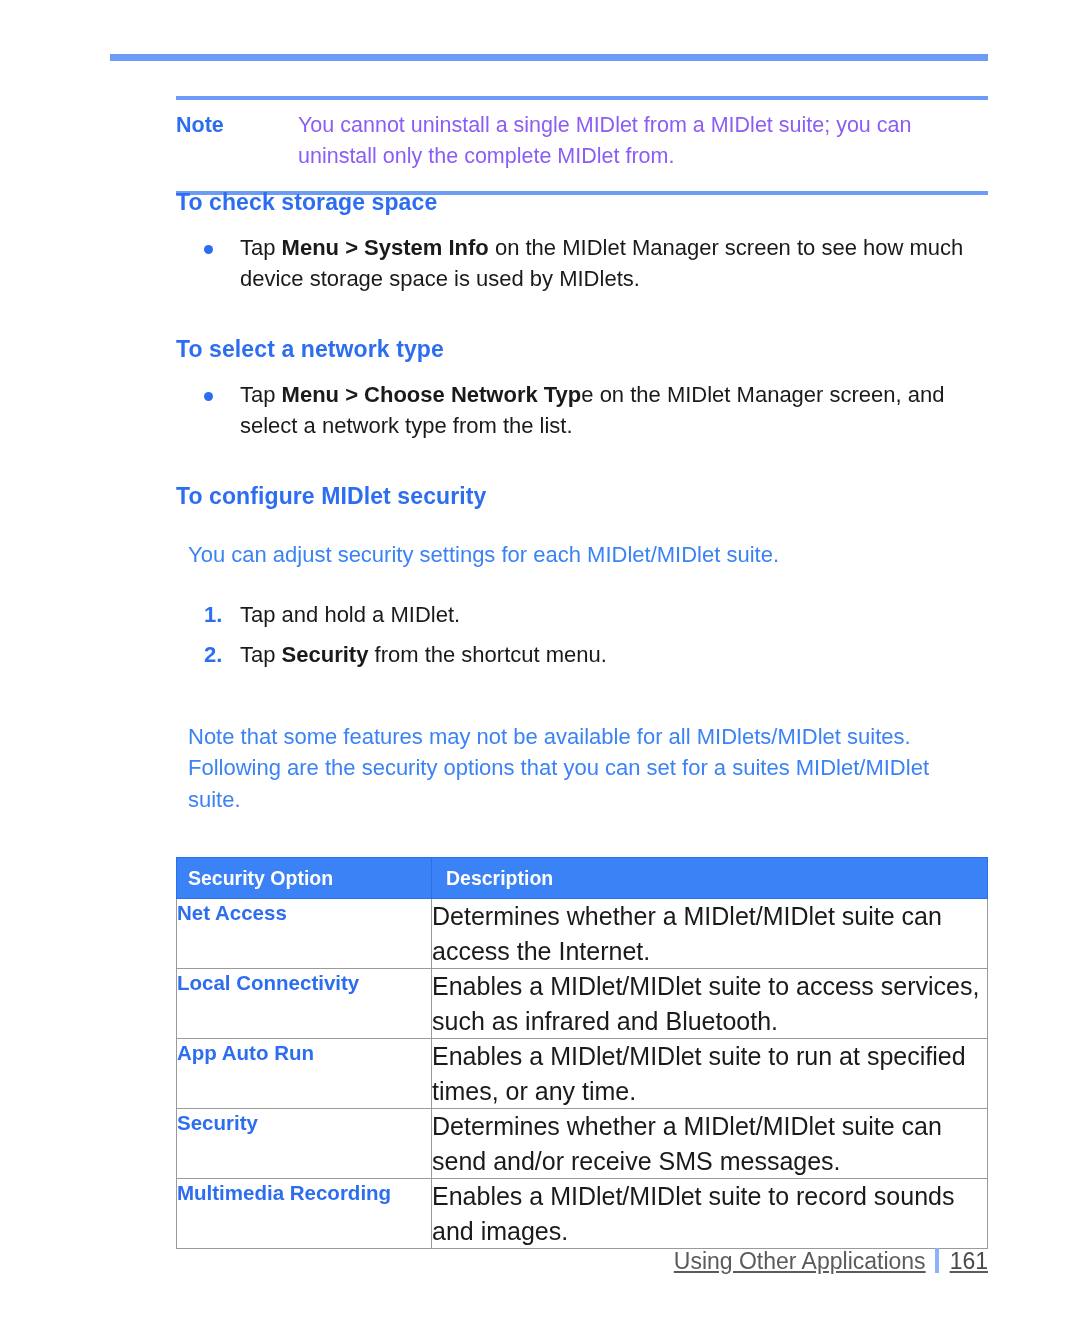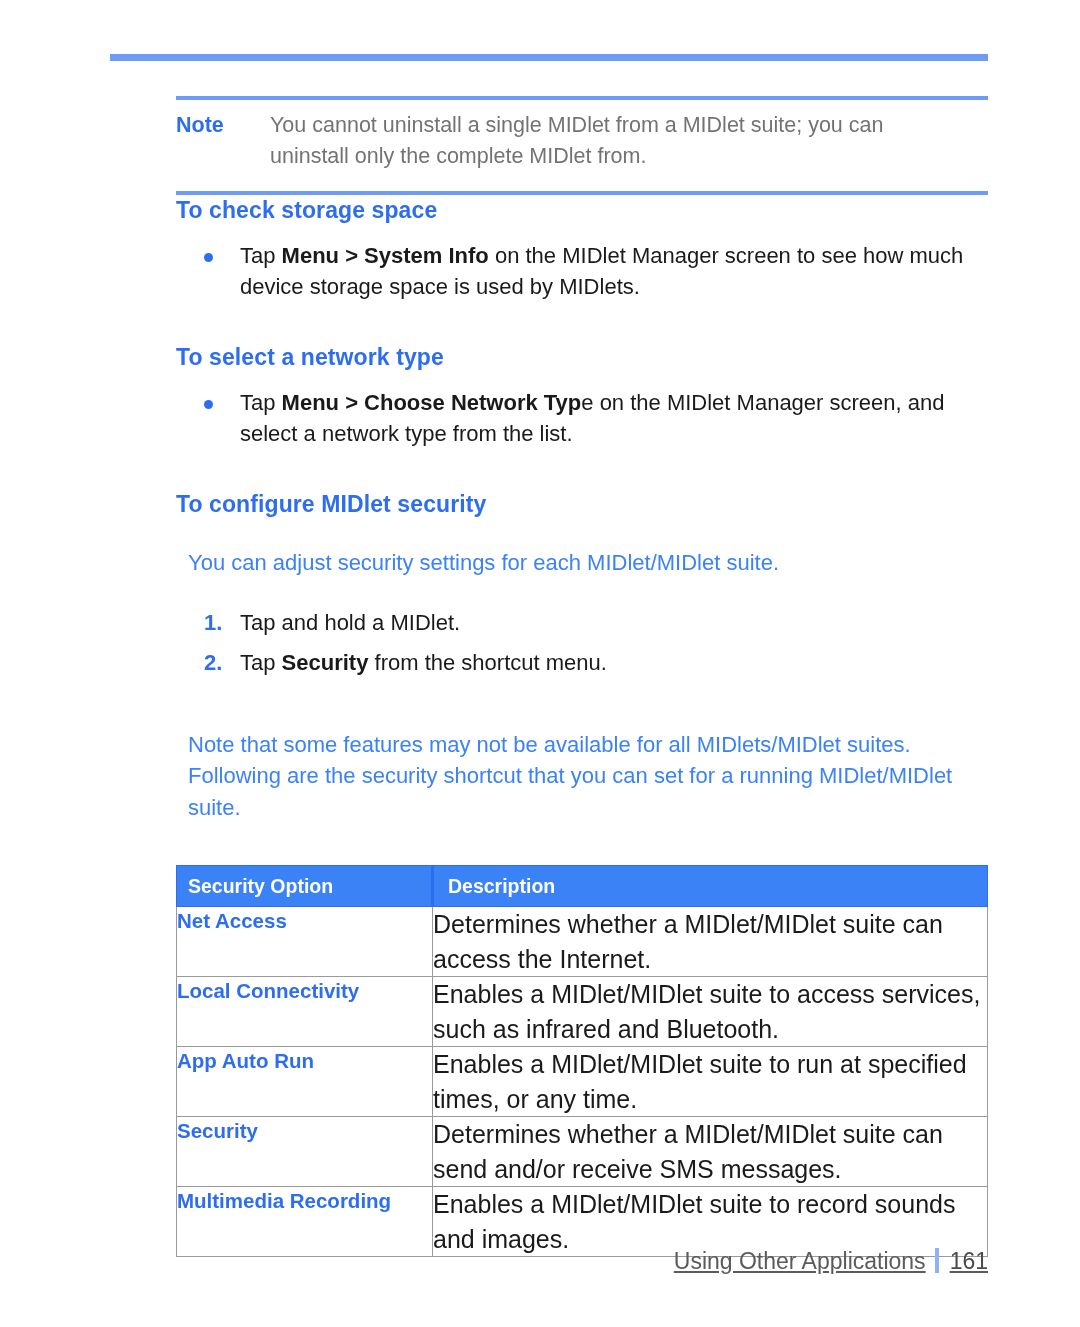--- a/index.html
+++ b/index.html
@@ -55,28 +55,29 @@
     font-weight: bold;
     font-size: 21.5px;
     width: 94px;
     flex: 0 0 94px;
     line-height: 1.42;
   }
   .note-text {
     font-size: 21.5px;
     line-height: 1.42;
     flex: 1;
-    color: #737373;
+    color: #8b5cf6;
+    margin-left: 28px;
   }
 
   
   .content {
     position: absolute;
     left: 176px;
-    top: 196px;
+    top: 188px;
     width: 812px;
   }
 
   h2.heading {
     color: #2d6df0;
     font-size: 23px;
     font-weight: bold;
     margin: 0;
     padding: 0;
     line-height: 1.3;
@@ -162,21 +163,21 @@
     background: #3b82f6;
     border-color: #2d6df0;
     color: #ffffff;
     font-weight: bold;
     font-size: 19.5px;
     text-align: left;
     height: 40px;
     line-height: 40px;
   }
   thead th.col-opt { width: 243px; padding-left: 11px; }
-  thead th.col-desc { padding-left: 14px; border-left: 3px solid #84cc16; }
+  thead th.col-desc { padding-left: 14px; border-left: 1px solid #84cc16; }
 
   td.opt {
     width: 243px;
     color: #2d6df0;
     font-weight: bold;
     font-size: 20.5px;
     line-height: 1.32;
     padding: 21px 8px 18px 11px;
   }
   td.desc {
@@ -249,21 +250,21 @@
     <div class="sp-16"></div>
     <p class="para">You can adjust security settings for each MIDlet/MIDlet suite.</p>
     <div class="sp-12"></div>
     <ol class="numbers">
       <li><span class="num">1.</span><span>Tap and hold a MIDlet.</span><span class="b"></span><span></span></li>
       <li><span class="num">2.</span><span>Tap </span><span class="b">Security</span><span> from the shortcut menu.</span></li>
     </ol>
 
     <div class="sp-34"></div>
 
-    <p class="para">Note that some features may not be available for all MIDlets/MIDlet suites. Following are the security shortcut that you can set for a running MIDlet/MIDlet suite.</p>
+    <p class="para">Note that some features may not be available for all MIDlets/MIDlet suites. Following are the security options that you can set for a suites MIDlet/MIDlet suite.</p>
 
     <div class="sp-30"></div>
 
     <table class="sec-table">
       <thead>
         <tr>
           <th class="col-opt">Security Option</th>
           <th class="col-desc">Description</th>
         </tr>
       </thead>

